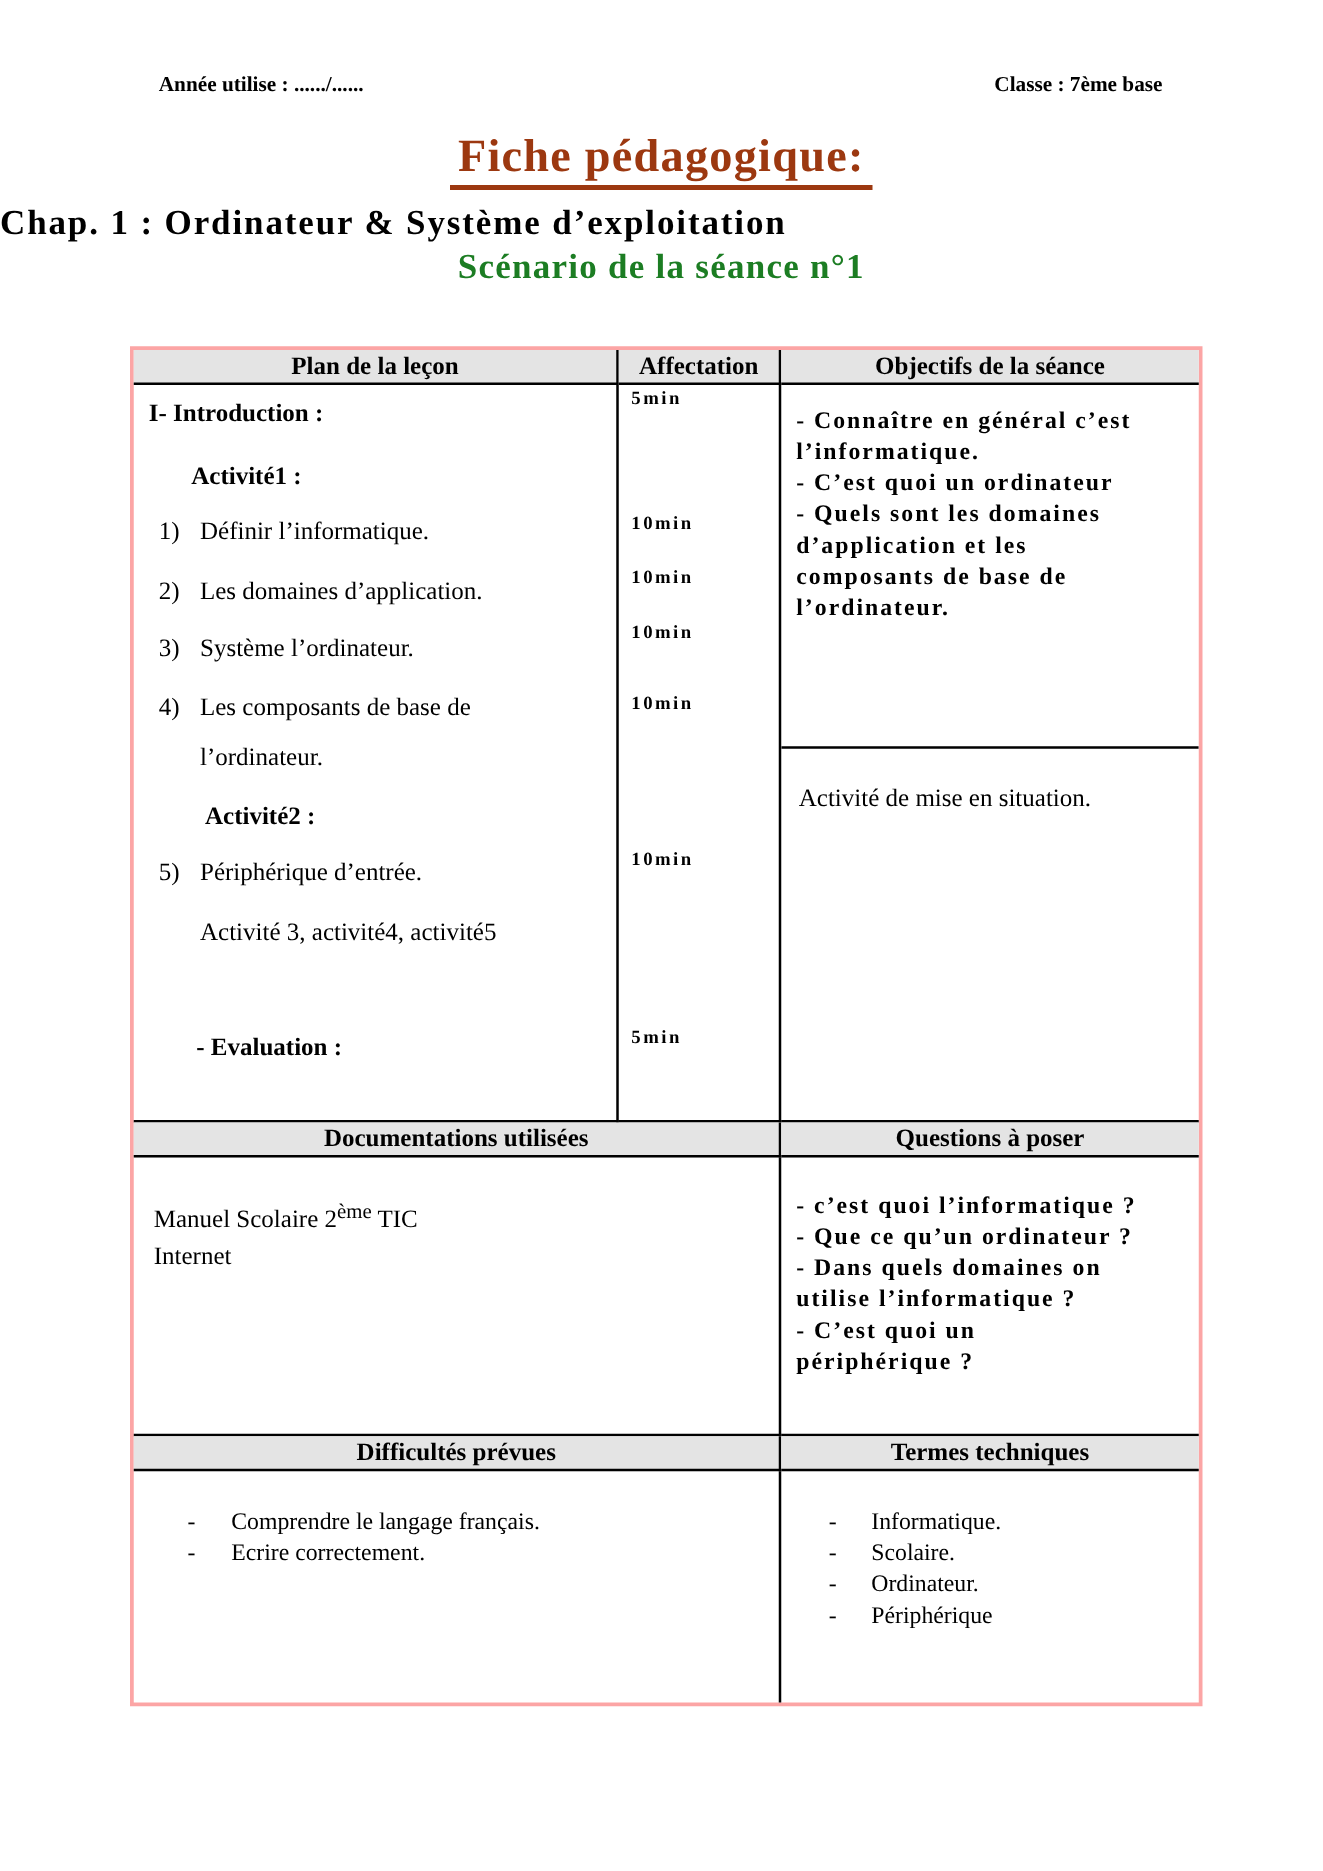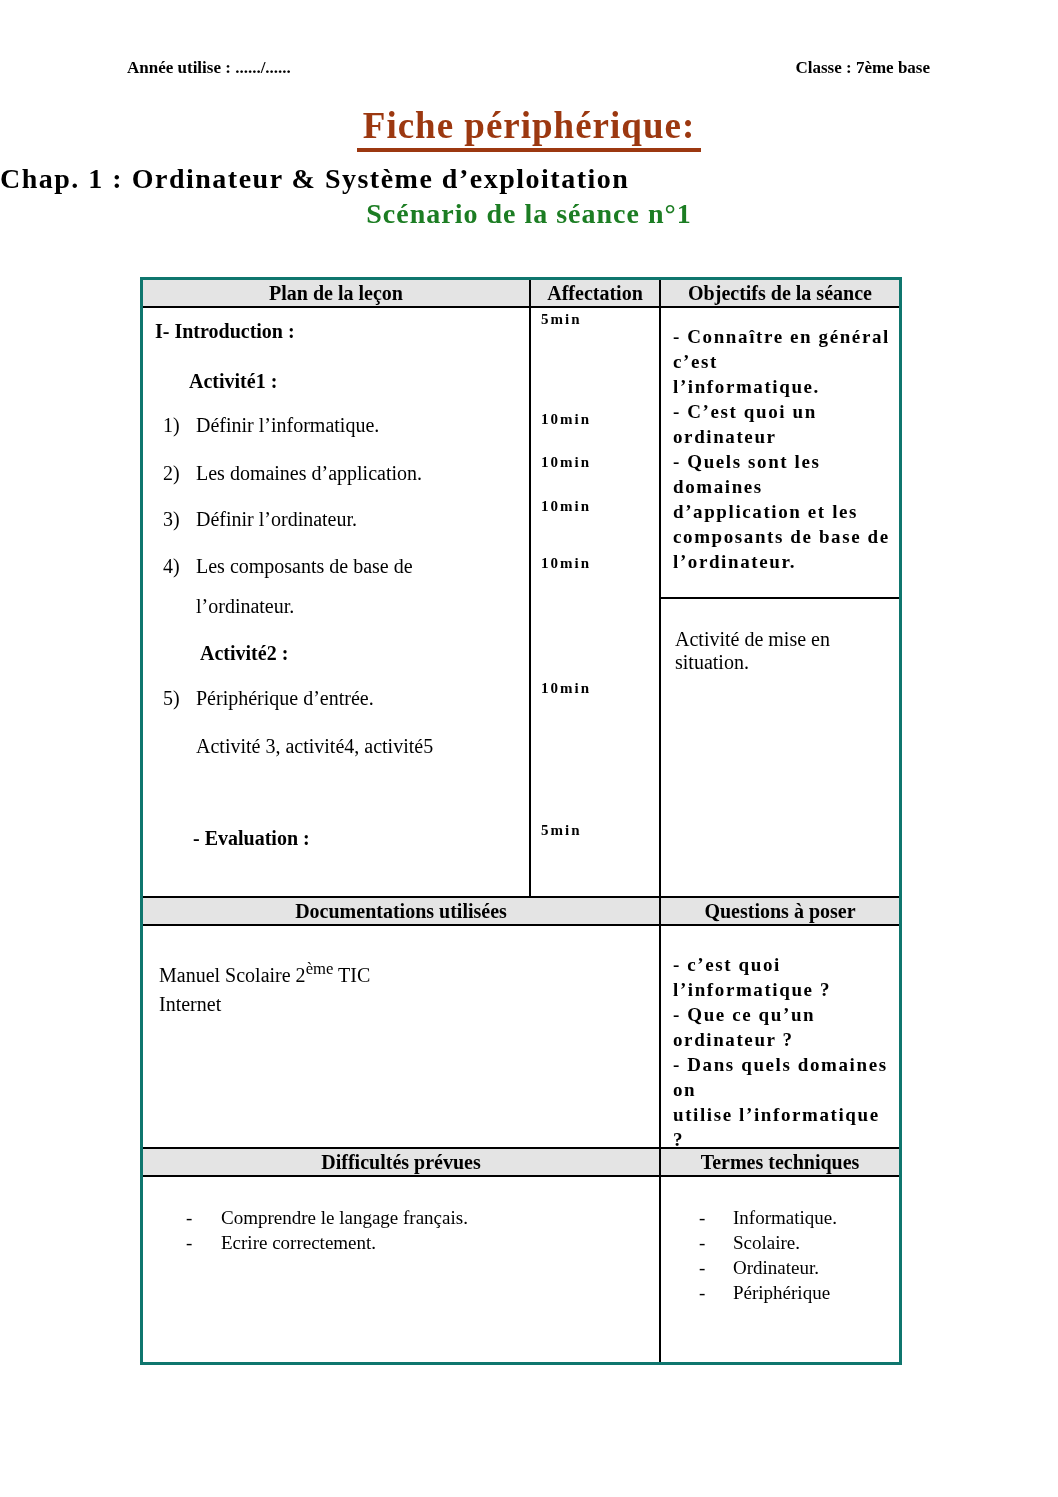--- a/index.html
+++ b/index.html
@@ -16,26 +16,25 @@
   .main-title span {
     display:inline-block; font-size:37px; font-weight:bold; color:#9C3810;
     border-bottom:4px solid #9C3810; padding:0 6px 1px 6px; letter-spacing:1px;
   }
   .chap-title { position:absolute; top:163px; width:100%; text-align:left;
     font-size:28px; font-weight:bold; letter-spacing:1.5px; }
   .seance-title { position:absolute; top:198px; width:100%; text-align:center;
     font-size:28px; font-weight:bold; color:#1C7D23; letter-spacing:1px; }
 
   .sheet {
-    position:absolute; left:104px; top:277px; width:762px; height:1088px;
-    border:3px solid #0f766e;
+    position:absolute; left:104px; top:277px; width:858px; height:1088px;
+    border:3px solid #fca5a5;
     display:grid;
     grid-template-columns:388px 130px 1fr;
     grid-template-rows:28px 590px 28px 223px 28px 1fr;
-    margin-left:36px;
   }
   .cell { border-right:2px solid #000; border-bottom:2px solid #000; position:relative; overflow:hidden; }
   .cell.last-col { border-right:none; }
   .hdr {
     background:#E4E4E4; font-weight:bold; font-size:20px;
     display:flex; align-items:center; justify-content:center; text-align:center;
   }
   .span2 { grid-column:1 / 3; }
 
   
@@ -71,42 +70,42 @@
 </style>
 </head>
 <body>
 
 <div class="topline">
   <span class="left">Année utilise : ....../......</span>
   <span class="right">Classe : 7ème base</span>
 </div>
 
 <div class="main-title">
-  <span>Fiche périphérique:</span>
+  <span>Fiche pédagogique:</span>
 </div>
 <div class="chap-title">Chap. 1 : Ordinateur &amp; Système d’exploitation</div>
 <div class="seance-title">Scénario de la séance n°1</div>
 
 <div class="sheet">
 
   <div class="cell hdr">Plan de la leçon</div>
   <div class="cell hdr">Affectation</div>
   <div class="cell hdr last-col">Objectifs de la séance</div>
 
   <div class="cell plan-body">
     <div class="plan-abs b" style="left:12px; top:12px;">I- Introduction :</div>
     <div class="plan-abs b" style="left:46px; top:62px;">Activité1 :</div>
     <div class="plan-abs plan-item" style="left:20px; top:106px;">
       <span class="num">1)</span><span>Définir l’informatique.</span>
     </div>
     <div class="plan-abs plan-item" style="left:20px; top:154px;">
       <span class="num">2)</span><span>Les domaines d’application.</span>
     </div>
     <div class="plan-abs plan-item" style="left:20px; top:200px;">
-      <span class="num">3)</span><span>Définir l’ordinateur.</span>
+      <span class="num">3)</span><span>Système l’ordinateur.</span>
     </div>
     <div class="plan-abs plan-item" style="left:20px; top:247px;">
       <span class="num">4)</span><span>Les composants de base de</span>
     </div>
     <div class="plan-abs" style="left:53px; top:287px;">l’ordinateur.</div>
     <div class="plan-abs b" style="left:57px; top:334px;">Activité2 :</div>
     <div class="plan-abs plan-item" style="left:20px; top:379px;">
       <span class="num">5)</span><span>Périphérique d’entrée.</span>
     </div>
     <div class="plan-abs" style="left:53px; top:427px;">Activité 3, activité4, activité5</div>

